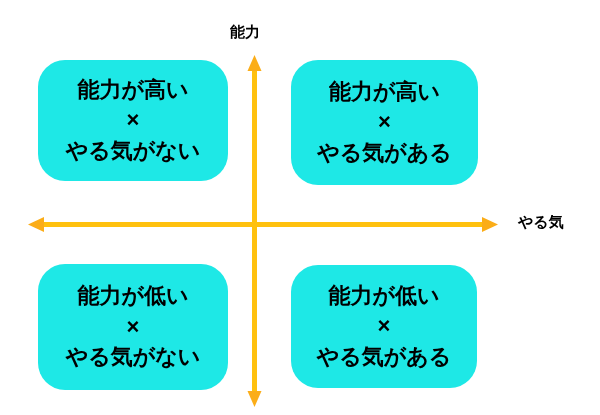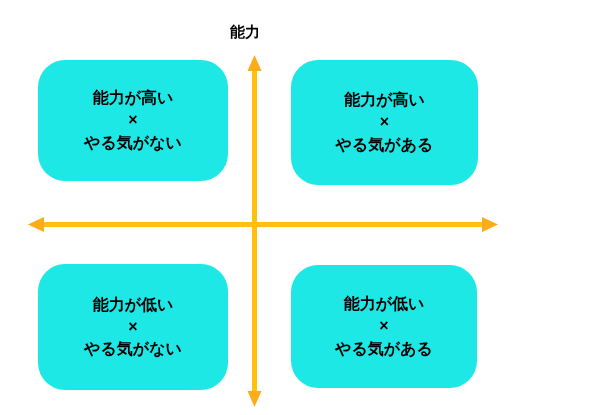--- a/index.html
+++ b/index.html
@@ -17,21 +17,21 @@
   .qbox {
     position: absolute;
     background: var(--box-fill, #1EE8E6);
     border-radius: 27px;
     display: flex;
     flex-direction: column;
     align-items: center;
     justify-content: center;
     color: var(--text, #000000);
     font-weight: bold;
-    font-size: 16px;
+    font-size: 22px;
     line-height: 1.38;
     text-align: right;
     white-space: nowrap;
   }
   .qbox.tl { left: 38px;  top: 60px;  width: 190px; height: 121px; }
   .qbox.tr { left: 291px; top: 60px;  width: 187px; height: 125px; }
   .qbox.bl { left: 38px;  top: 264px; width: 190px; height: 126px; }
   .qbox.br { left: 291px; top: 265px; width: 186px; height: 123px; }
   .axis-label {
     position: absolute;
@@ -51,20 +51,21 @@
   <svg class="axes" width="600" height="415" viewBox="0 0 600 415" aria-hidden="true">
     <line x1="254.5" y1="68" x2="254.5" y2="394"></line>
     <line x1="42" y1="224.5" x2="484" y2="224.5"></line>
     <polygon points="254.5,55 247.5,71 261.5,71"></polygon>
     <polygon points="254.5,407 247.5,391 261.5,391"></polygon>
     <polygon points="28,224.5 44,217 44,232"></polygon>
     <polygon points="498,224.5 482,217 482,232"></polygon>
   </svg>
 
   <div class="axis-label v">能力</div>
+  <div class="axis-label h">やる気</div>
 
   <div class="qbox tl">
     <div>能力が高い</div>
     <div>×</div>
     <div>やる気がない</div>
   </div>
 
   <div class="qbox tr">
     <div>能力が高い</div>
     <div>×</div>

